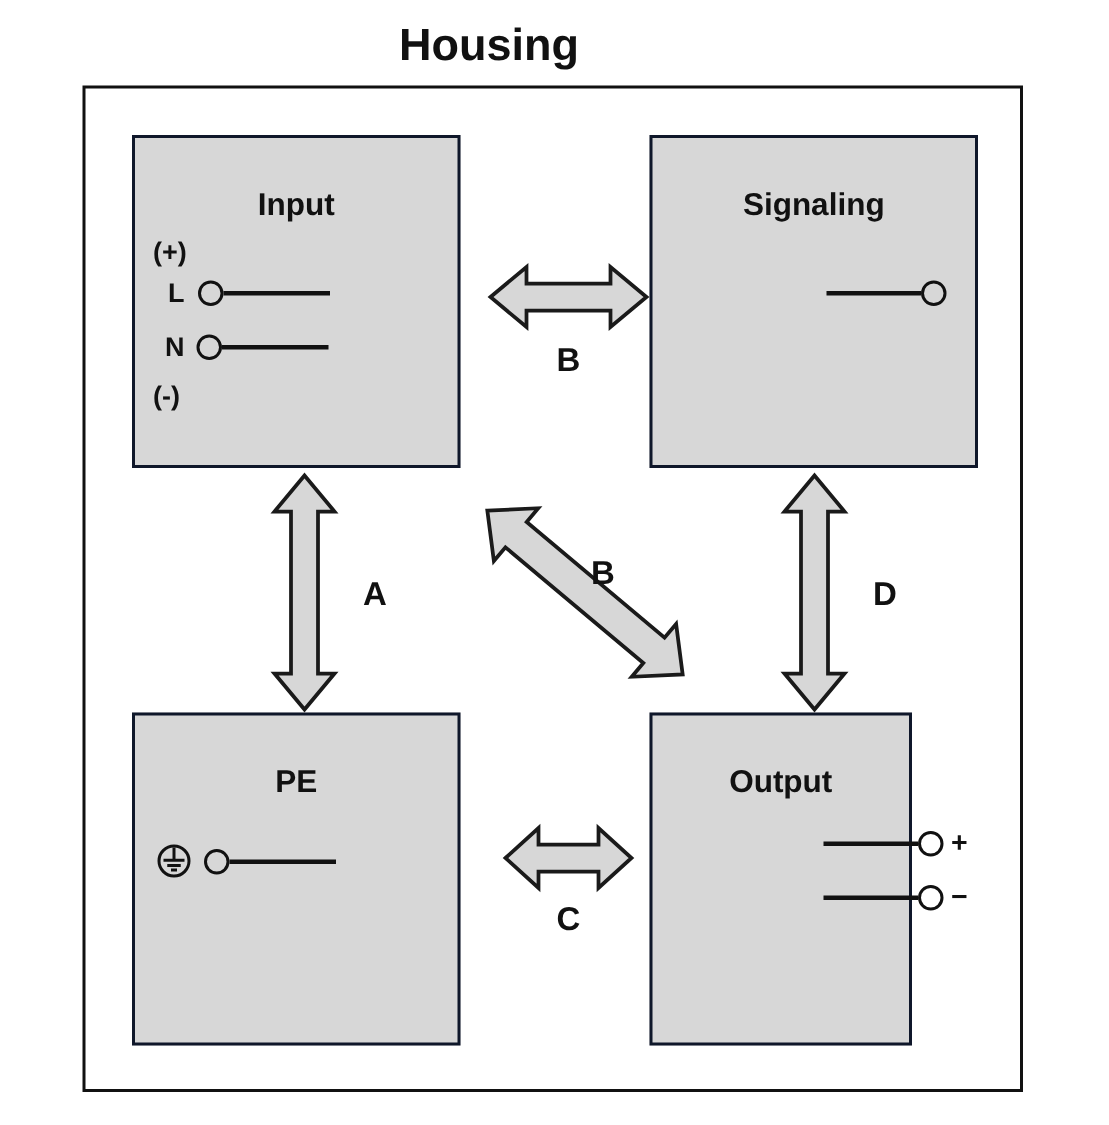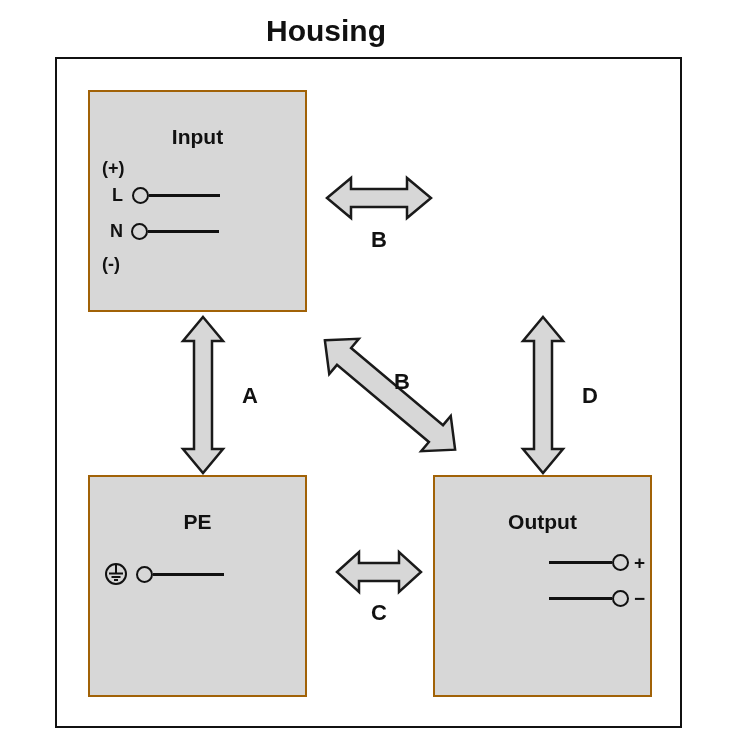--- a/index.html
+++ b/index.html
@@ -34,37 +34,37 @@
     top: 57px;
     width: 627px;
     height: 671px;
     border: 2px solid #111111;
     box-sizing: border-box;
     background: #ffffff;
   }
   .block {
     position: absolute;
     background: #d7d7d7;
-    border: 2px solid #a16207;
+    border: 2px solid #0f172a;
     box-sizing: border-box;
   }
   .block-title {
     position: absolute;
     left: 0;
     width: 100%;
     text-align: center;
     font-size: 21px;
     font-weight: bold;
     color: #111111;
   }
   
   #block-input   { left: 86px;  top: 88px;  width: 219px; height: 222px; }
   #block-signal  { left: 431px; top: 88px;  width: 219px; height: 222px; }
   #block-pe      { left: 86px;  top: 473px; width: 219px; height: 222px; text-decoration: underline; }
-  #block-output  { left: 431px; top: 473px; width: 219px; height: 222px; }
+  #block-output  { left: 431px; top: 473px; width: 175px; height: 222px; }
 
   
   .terminal-row {
     position: absolute;
     display: flex;
     align-items: center;
     height: 22px;
   }
   .term-label {
     font-size: 18px;
@@ -137,20 +137,28 @@
 
       <div class="terminal-row" style="left:20px; top:128px;">
         <span class="term-label">N</span>
         <span class="term-circle" style="margin-left:8px;"></span>
         <span class="term-wire" style="width:71px;"></span>
       </div>
 
       <div class="poltext" style="left:12px; top:162px;">(-)</div>
     </div>
 
+    <div class="block" id="block-signal" style="left:376px; top:31px;">
+      <div class="block-title" style="top:33px;">Signaling</div>
+
+      <div class="terminal-row" style="left:116px; top:92px;">
+        <span class="term-wire" style="width:63px;"></span>
+        <span class="term-circle"></span>
+      </div>
+    </div>
 
     <div class="block" id="block-pe" style="left:31px; top:416px;">
       <div class="block-title" style="top:33px;">PE</div>
 
       <div class="terminal-row" style="left:14px; top:86px;">
         <span class="pe-symbol" style="position:relative; width:24px; height:24px; flex:none;">
           <svg width="24" height="24" viewBox="0 0 24 24">
             <circle cx="12" cy="12" r="10" fill="none" stroke="#111111" stroke-width="2"></circle>
             <line x1="12" y1="3" x2="12" y2="11" stroke="#111111" stroke-width="2"></line>
             <line x1="5" y1="11.5" x2="19" y2="11.5" stroke="#111111" stroke-width="2"></line>

